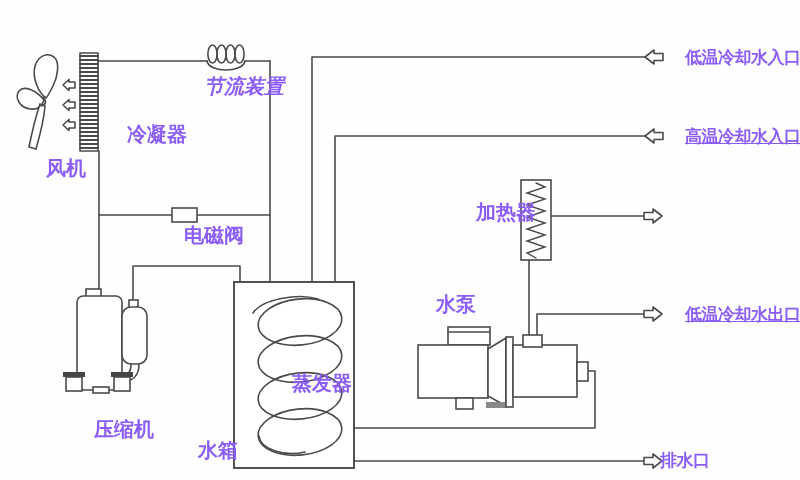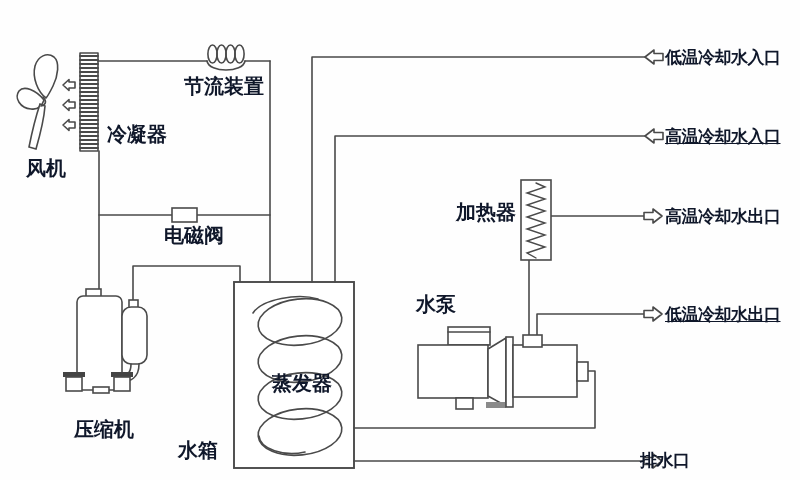--- a/index.html
+++ b/index.html
@@ -2,28 +2,28 @@
 <html><head>
 <meta charset="utf-8">
 <style>
   html,body{margin:0;padding:0;background:#fff;}
   .diagram{
     position:relative;width:800px;height:480px;background:#fefefe;overflow:hidden;
     font-family:"Liberation Serif","DejaVu Serif",serif;
   }
   .diagram svg{position:absolute;left:0;top:0;}
   .lbl{
-    position:absolute;font-weight:700;color:#0f172a;font-size:20px;
-    white-space:nowrap;line-height:1;
+    position:absolute;font-weight:700;color:#8b5cf6;font-size:20px;
+    white-space:nowrap;line-height:1;padding-left:20px;
   }
   .lbl.small{font-size:17px;letter-spacing:-0.5px;}
   
   #lbl-fan        {left:26px;  top:158px;}
   #lbl-condenser  {left:107px; top:124px;}
-  #lbl-throttle   {left:184px; top:76px;}
+  #lbl-throttle   {left:184px; top:76px;font-style:italic;}
   #lbl-solenoid   {left:164px; top:225px;}
   #lbl-compressor {left:74px;  top:396px;margin-top:23px;}
   #lbl-evaporator {left:272px; top:373px;}
   #lbl-tank       {left:178px; top:440px;}
   #lbl-pump       {left:416px; top:294px;}
   #lbl-heater     {left:456px; top:202px;}
   #lbl-low-in     {left:665px; top:49px;}
   #lbl-high-in    {left:665px; top:128px;text-decoration:underline;}
   #lbl-high-out   {left:665px; top:208px;}
   #lbl-low-out    {left:665px; top:306px;text-decoration:underline;}
@@ -164,16 +164,15 @@
   <div class="lbl" id="lbl-condenser">冷凝器</div>
   <div class="lbl" id="lbl-throttle">节流装置</div>
   <div class="lbl" id="lbl-solenoid">电磁阀</div>
   <div class="lbl" id="lbl-compressor">压缩机</div>
   <div class="lbl" id="lbl-evaporator">蒸发器</div>
   <div class="lbl" id="lbl-tank">水箱</div>
   <div class="lbl" id="lbl-pump">水泵</div>
   <div class="lbl" id="lbl-heater">加热器</div>
   <div class="lbl small" id="lbl-low-in">低温冷却水入口</div>
   <div class="lbl small" id="lbl-high-in">高温冷却水入口</div>
-  <div class="lbl small" id="lbl-high-out">高温冷却水出口</div>
   <div class="lbl small" id="lbl-low-out">低温冷却水出口</div>
   <div class="lbl small" id="lbl-drain">排水口</div>
 </div>
 
 </body></html>

